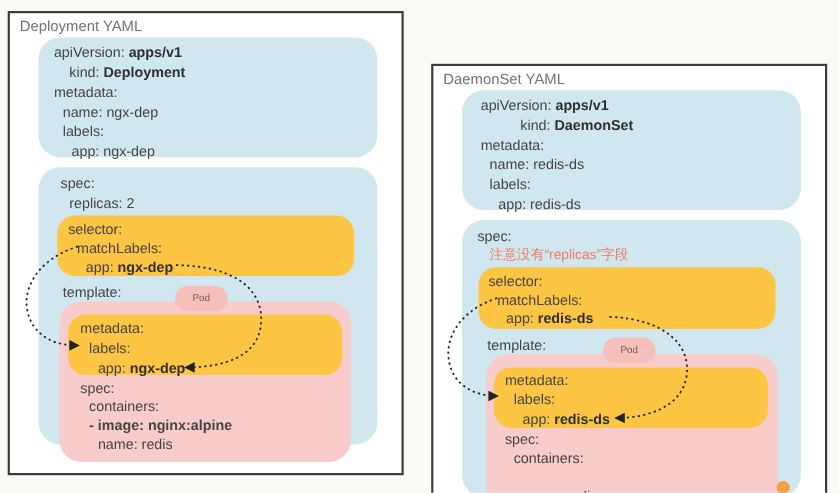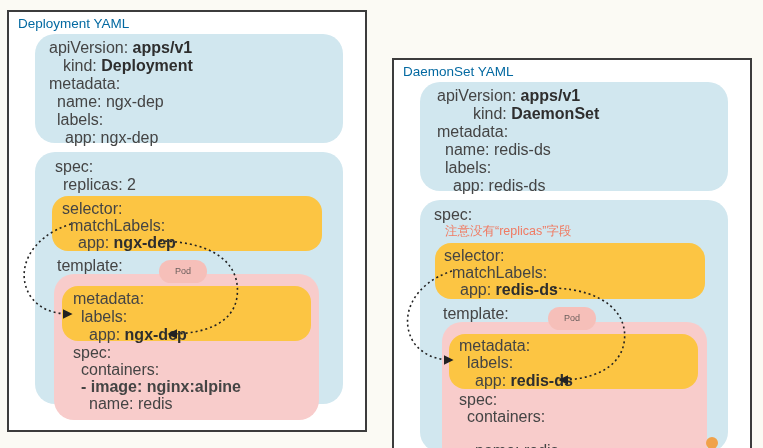--- a/index.html
+++ b/index.html
@@ -9,32 +9,32 @@
     font-family: "Liberation Sans", "DejaVu Sans", sans-serif;
     color: #3a3a3a;
   }
   .panel {
     position: absolute; top: 10px; width: 360px; height: 422px;
     background: #ffffff; border: 2px solid #3c3c3c; box-sizing: border-box;
   }
   .panel.left { left: 7px; }
   .panel.right { left: 392px; margin-top: 48px; }
   .panel-title {
-    position: absolute; left: 9px; top: 4px; font-size: 13.5px; color: #0369a1;
+    position: absolute; left: 9px; top: 4px; font-size: 13.5px; color: #737373;
   }
   .block { position: absolute; border-radius: 20px; }
   .blue { background: #d1e7ef; }
   .yellow { background: #fcc543; border-radius: 16px; }
   .pink { background: #f8cccb; border-radius: 20px; }
   .pill {
     position: absolute; background: #f6bfb9; border-radius: 12px;
     font-size: 9px; color: #6a5e5c; text-align: center; line-height: 23px;
   }
   .line {
-    position: absolute; font-size: 16px; white-space: nowrap; color: #444; line-height: 15px;
+    position: absolute; font-size: 13px; white-space: nowrap; color: #444; line-height: 15px;
   }
   .line b { color: #2e2e2e; font-weight: bold; }
   .note { color: #f07a62; font-size: 12.5px; }
   svg.arrows { position: absolute; left: 0; top: 0; pointer-events: none; }
   .watermark {
     position: absolute; left: 706px; top: 437px; width: 12px; height: 12px;
     border-radius: 50%; background: #f0a24a;
   }
 </style>
 </head>

